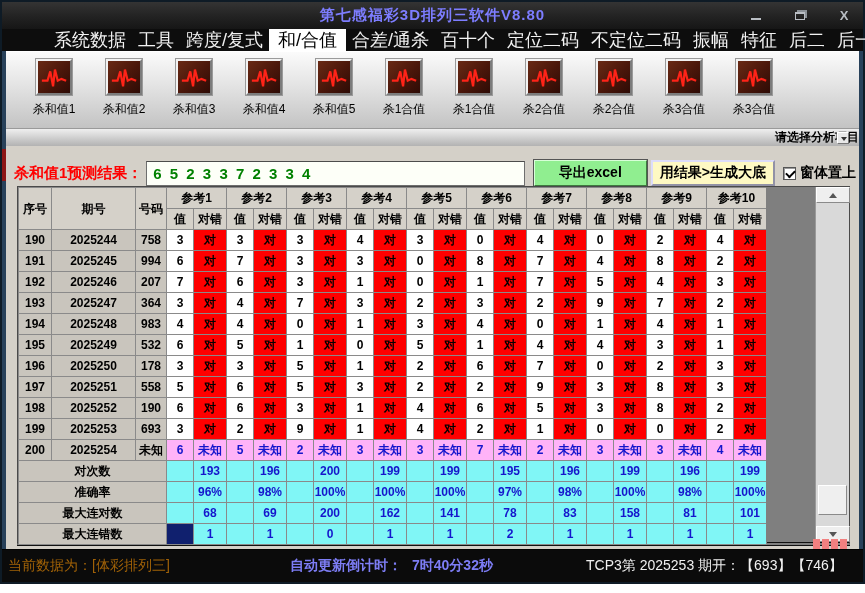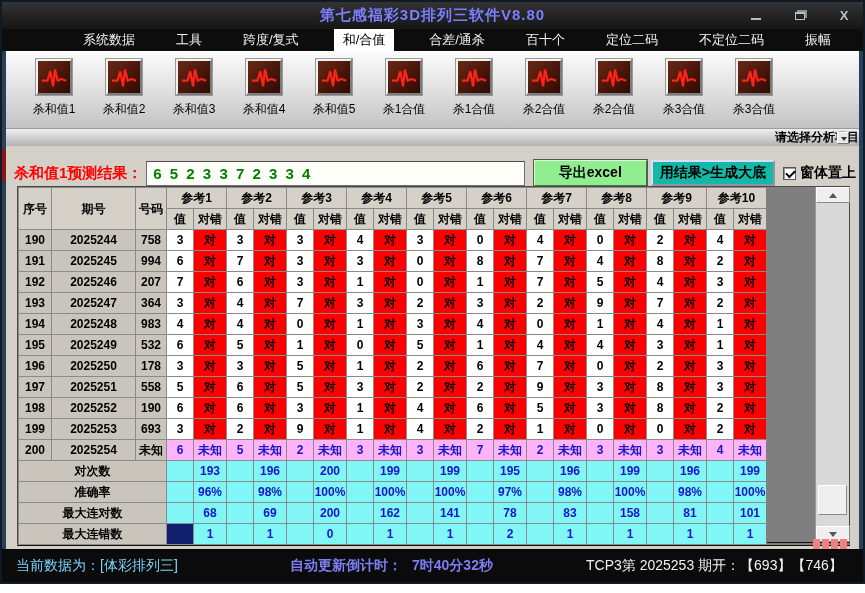--- a/index.html
+++ b/index.html
@@ -18,22 +18,22 @@
   .wc { width: 22px; height: 18px; display: flex; align-items: center; justify-content: center;
     color: #b9bec4; cursor: default; }
   .wc.min i { display: block; width: 10px; height: 2px; background: #b9bec4; margin-top: 6px; }
   .wc.max i { display: block; width: 10px; height: 8px; border: 1px solid #b9bec4;
     border-top-width: 2px; box-shadow: 2px -2px 0 -0px #8a9096; }
   .wc.close { font-weight: bold; font-size: 13px; background: linear-gradient(180deg,#3c4document0,#2a2e33); }
 
   
   .menubar { height: 22px; flex: 0 0 22px; background: #0d0d0d; display: flex;
     align-items: stretch; justify-content: space-between; padding: 0 10px 0 46px; }
-  .menu-item { color: #f2f2f2; font-size: 13px; display: flex; align-items: center;
-    padding: 0 6px; white-space: nowrap; margin-left: 29px; }
+  .menu-item { color: #f2f2f2; font-size: 18px; display: flex; align-items: center;
+    padding: 0 6px; white-space: nowrap; }
   .menu-item.active { background: #ffffff; color: #000; padding: 0 9px; }
 
   
   .body-frame { flex: 1 1 auto; display: flex; flex-direction: column;
     border-left: 4px solid #28415a; border-right: 4px solid #28415a; background: #d4d0c8; }
 
   
   .toolbar { height: 77px; flex: 0 0 77px; padding: 7px 0 0 13px; display: flex; align-items: flex-start;
     background: linear-gradient(180deg,#fbfbfb 0%,#e3e3e3 45%,#c3c3c3 100%);
     border-top: 1px solid #fff; }
@@ -63,21 +63,21 @@
   .predict-row { position: absolute; left: 8px; top: 13px; width: 842px; height: 28px;
     display: flex; align-items: center; }
   .predict-label { color: #ff0000; font-weight: bold; font-size: 15px; white-space: nowrap; }
   .predict-input { width: 396px; height: 25px; margin-left: 4px; background: #fdfff8;
     border: 1px solid #6e6e6e; border-top-color: #4c4c4c;
     color: #008000; font-weight: bold; font-size: 15px; letter-spacing: 2px; padding: 0 6px;
     font-family: "Liberation Sans","DejaVu Sans",sans-serif; }
   .btn-excel { height: 26px; margin-left: 9px; padding: 0 24px; background: #90ee90;
     border: 1px solid; border-color: #d8ffd8 #3f7a3f #3f7a3f #d8ffd8; outline: 1px solid #555;
     font-size: 14px; font-weight: bold; color: #000; white-space: nowrap; }
-  .btn-dadi { height: 26px; margin-left: 4px; padding: 0 7px; background: #14b8a6;
+  .btn-dadi { height: 26px; margin-left: 4px; padding: 0 7px; background: #fef9c3;
     border: 2px outset #dcdcfa; font-size: 14px; font-weight: bold; color: #000; white-space: nowrap; }
   .chk-wrap { margin-left: 8px; display: flex; align-items: center; gap: 4px; }
   .checkbox { position: relative; width: 13px; height: 13px; background: #fff;
     border: 1px solid #555; box-shadow: inset 1px 1px 0 #9a9a9a; }
   .checkbox::after { content: ""; position: absolute; left: 2px; top: 2px; width: 7px; height: 4px;
     border-left: 2px solid #000; border-bottom: 2px solid #000; transform: rotate(-45deg); }
   .chk-label { font-size: 14px; font-weight: bold; color: #000000; white-space: nowrap; }
 
   
   .table-zone { position: absolute; left: 11px; top: 40px; width: 833px; height: 360px;
@@ -111,21 +111,21 @@
   .sb-thumb { position: absolute; left: 2px; width: 29px; top: 298px; height: 30px; background: #efefef;
     border: 1px solid; border-color: #fff #8a8a8a #8a8a8a #fff; }
   .red-blocks { position: absolute; right: 0; bottom: -12px; width: 36px; display: flex; gap: 2px; }
   .red-blocks i { display: block; width: 7px; height: 15px; background: #f28080; }
 
   
   .statusbar { height: 33px; flex: 0 0 33px; position: relative; background: #0b0b0b;
     border-top: 1px solid #000; }
   .statusbar span { position: absolute; top: 0; height: 100%; display: flex; align-items: center;
     font-size: 14px; white-space: nowrap; }
-  .st-left { left: 14px; color: #7dd3fc; }
+  .st-left { left: 6px; color: #a16207; }
   .st-countdown { left: 288px; color: #7d7df5; font-weight: bold; gap: 10px; }
   .st-countdown span { position: static; height: auto; display: inline; }
   .st-right { left: 584px; color: #f0f0f0; }
 </style>
 </head>
 <body>
 
 <div class="window">
 
   <div class="titlebar">

